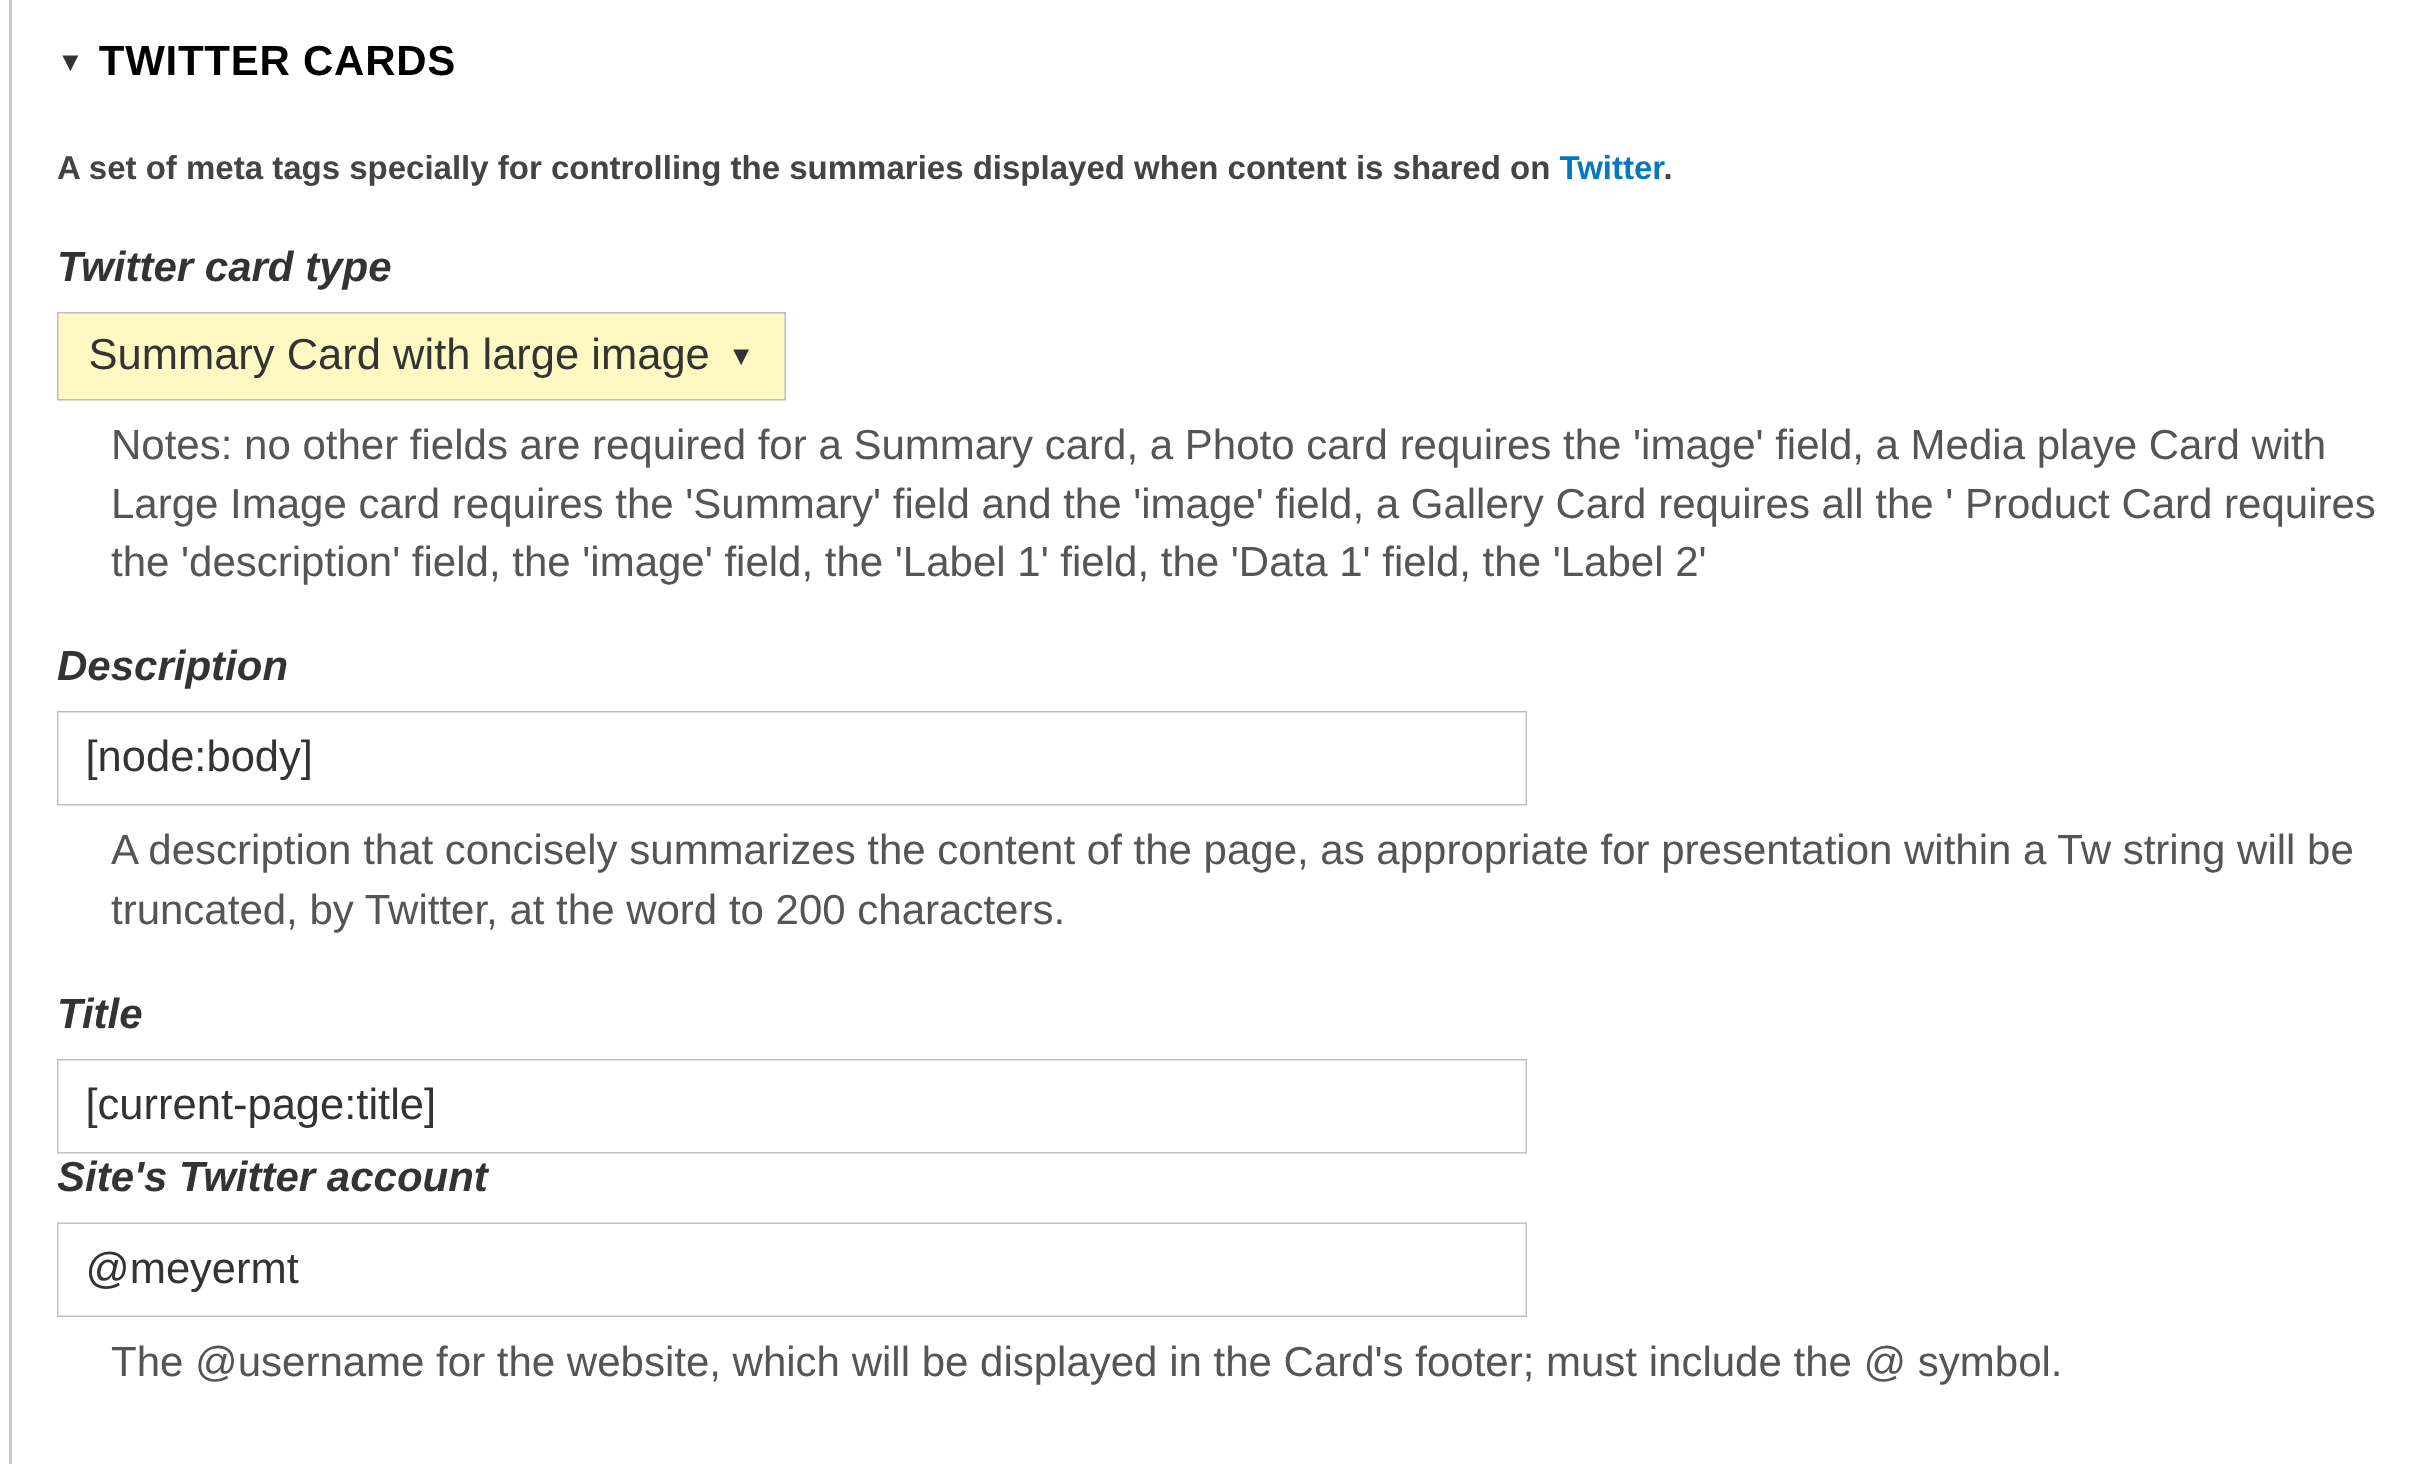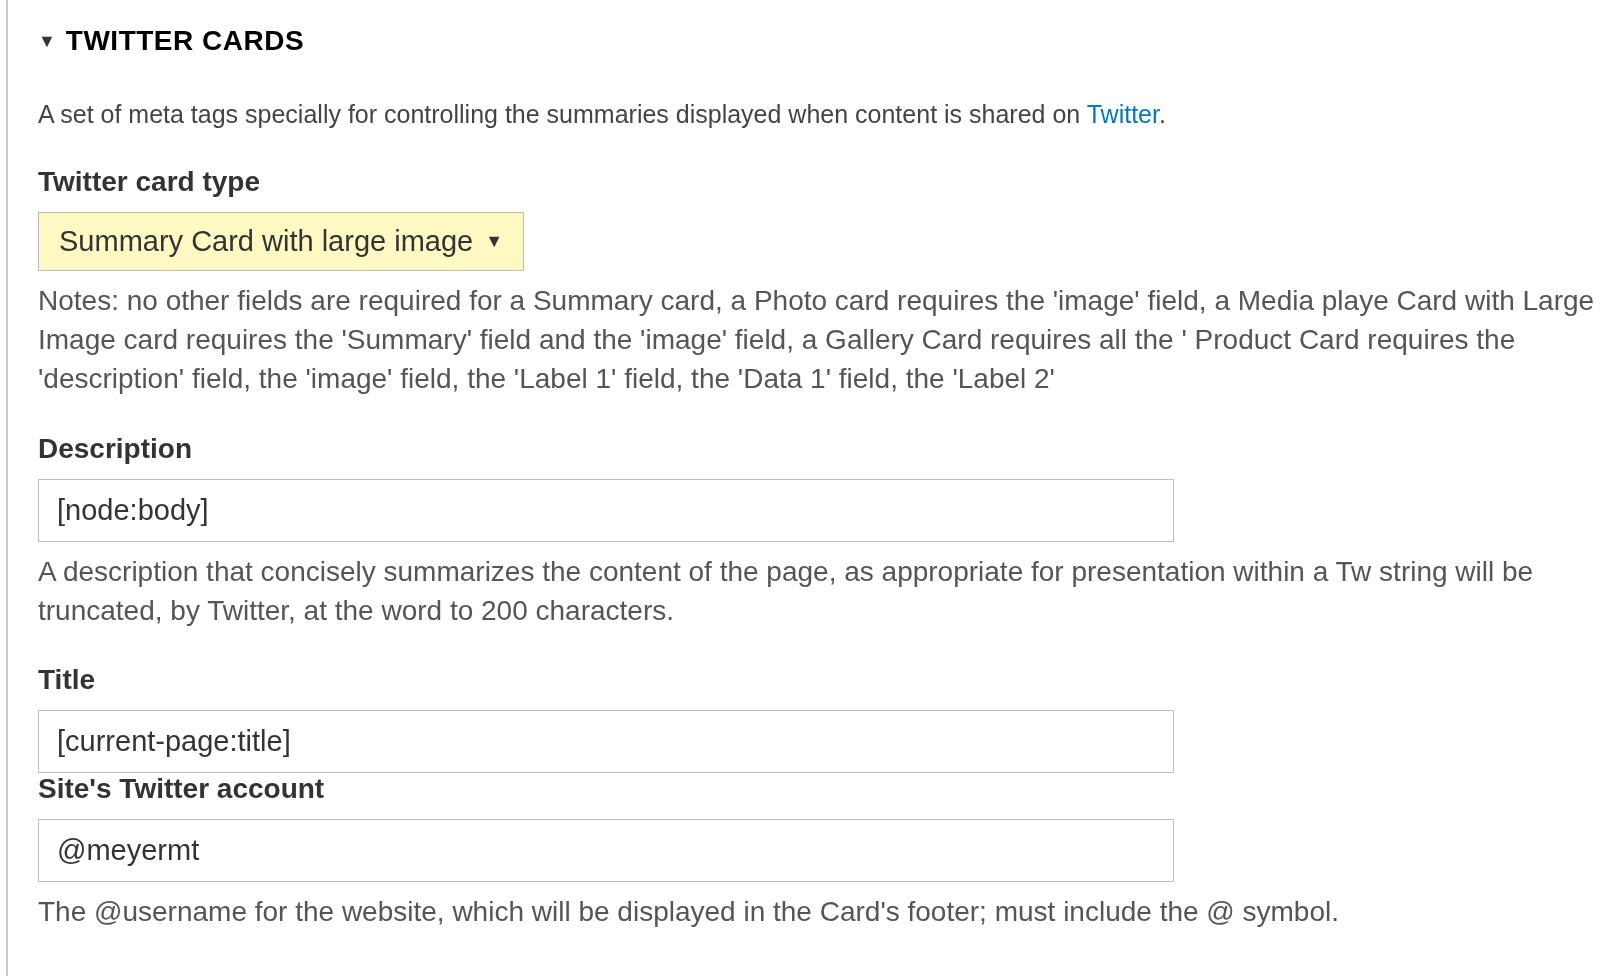--- a/index.html
+++ b/index.html
@@ -33,71 +33,74 @@
     color: #333;
     line-height: 1;
   }
   .fieldset-title {
     font-size: 28px;
     font-weight: 700;
     letter-spacing: 0.5px;
     color: #000000;
   }
   .intro-text {
-    font-size: 25px;
+    font-size: 22px;
     color: #444;
     margin-bottom: 34px;
     line-height: 1.4;
+    font-weight: bold;
   }
   .intro-text a {
     color: #0678be;
     text-decoration: none;
   }
   .form-item {
     margin-bottom: 34px;
   }
   .form-label {
     display: block;
     font-size: 28px;
     font-weight: 700;
     color: #333;
     margin-bottom: 14px;
+    font-style: italic;
   }
   .select-wrap {
     display: inline-flex;
     align-items: center;
     border: 1px solid #bdbdbd;
     background: #fef9c3;
     padding: 12px 20px;
     font-size: 29px;
     color: #333;
     cursor: pointer;
     gap: 12px;
   }
   .select-wrap .caret {
     font-size: 18px;
     color: #333;
   }
   .text-input {
     display: block;
-    width: 1136px;
+    width: 980px;
     max-width: 100%;
     border: 1px solid #bfbfbf;
     padding: 14px 18px;
     font-size: 29px;
     color: #333;
     background: #fff;
   }
   .help-text {
     font-size: 28px;
     color: #555;
     margin-top: 10px;
     line-height: 1.4;
     white-space: nowrap;
     overflow: hidden;
+    margin-left: 36px;
   }
 </style>
 </head>
 <body>
 
 <div class="container">
 
   <div class="fieldset-header">
     <span class="disclosure-triangle">▼</span>
     <span class="fieldset-title">TWITTER CARDS</span>

